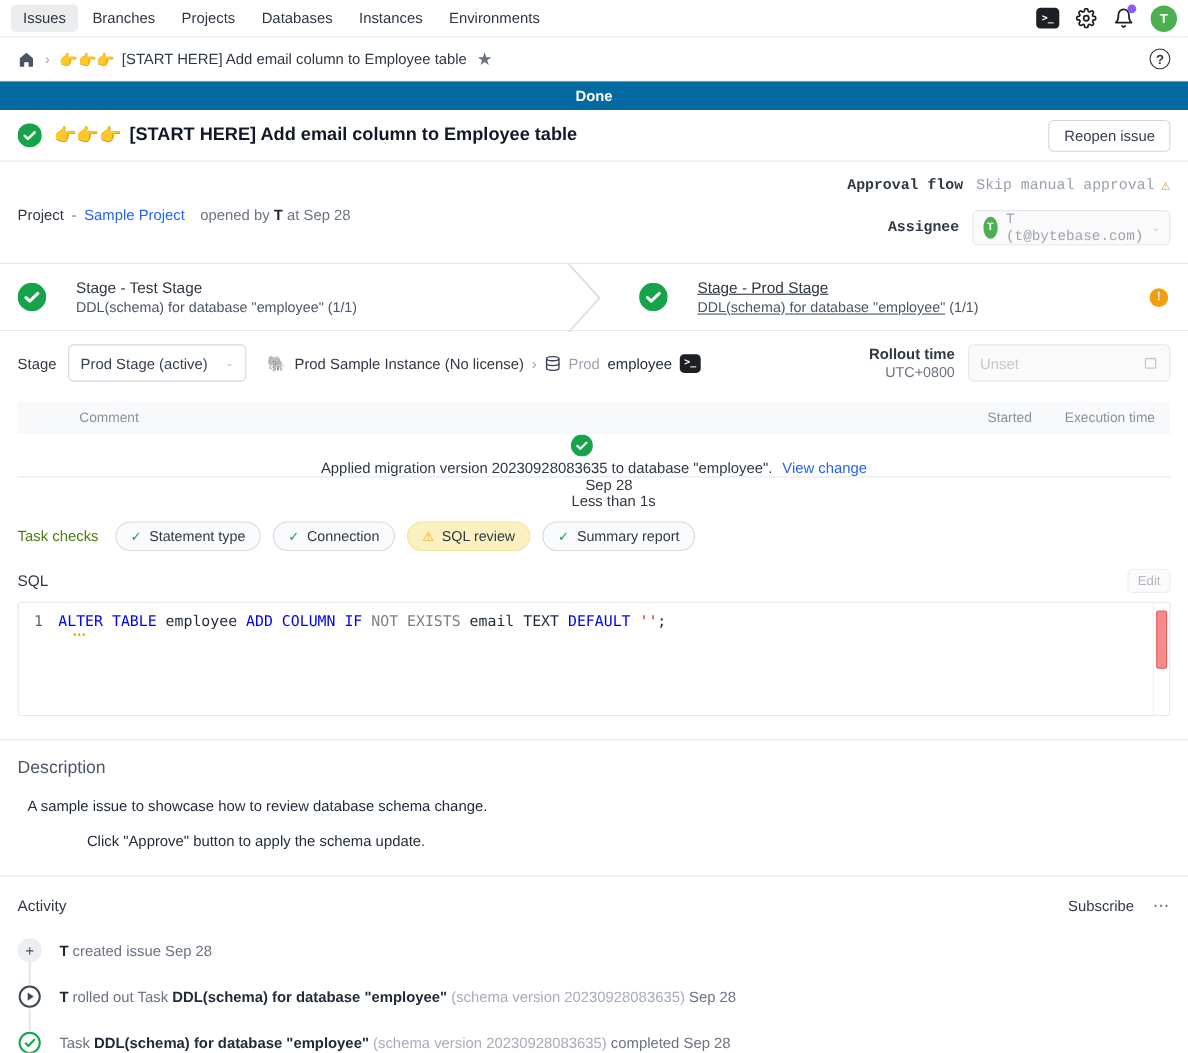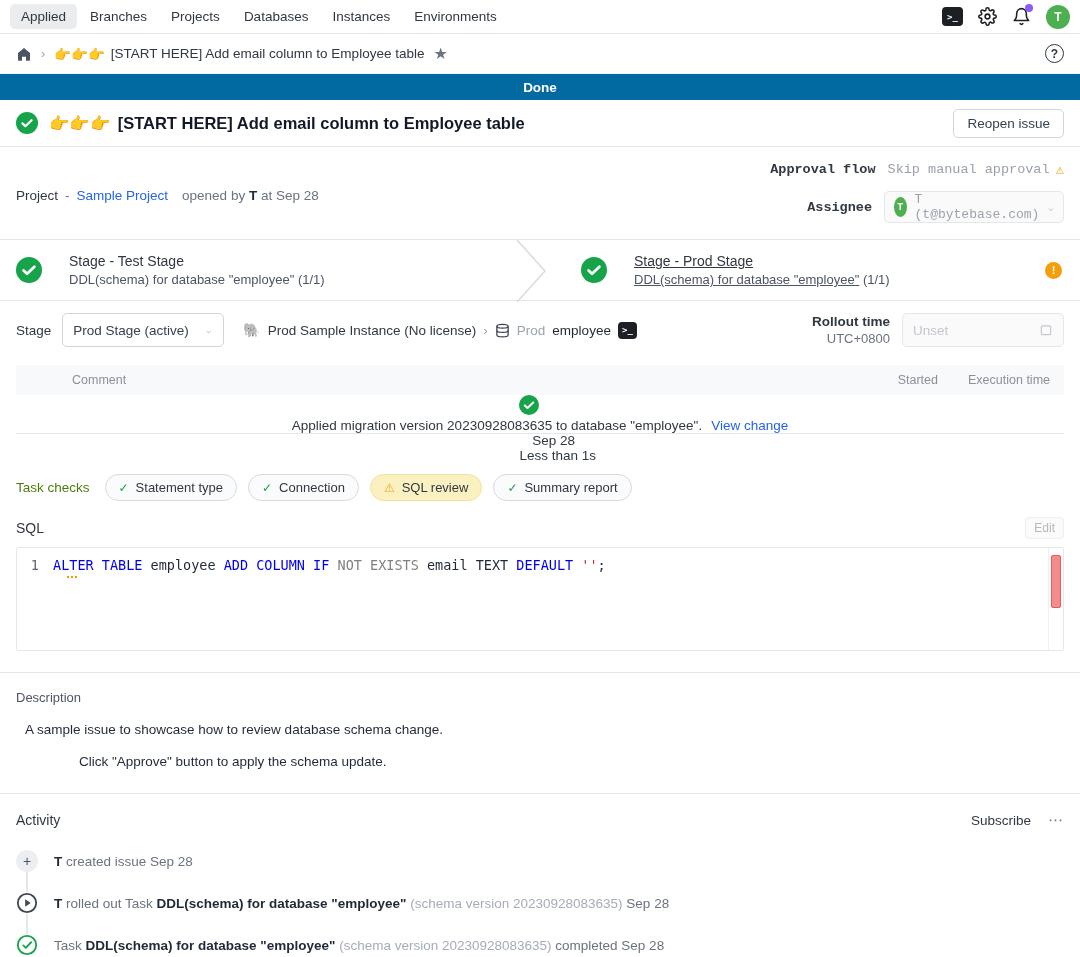--- a/index.html
+++ b/index.html
@@ -69,21 +69,21 @@
   .stage-select .grow { flex:1; }
   .db-crumb { display:flex; align-items:center; gap:7px; margin-left:8px; font-size:13.5px; }
   .pg { font-size:14px; }
   .crumb-sep { color:#9ca3af; }
   .env { color:#9ca3af; }
   .dbname { color:#1f2937; font-weight:500; }
   .rollout { margin-left:auto; display:flex; align-items:center; gap:12px; }
   .rollout-labs { text-align:right; }
   .rollout-l1 { font-size:13.5px; font-weight:600; color:#303842; }
   .rollout-l2 { font-size:13px; color:#6b7280; margin-top:2px; }
-  .unset { width:162px; height:34px; background:#fafafa; border:1px solid #e5e7eb; border-radius:5px;
+  .unset { width:184px; height:34px; background:#fafafa; border:1px solid #e5e7eb; border-radius:5px;
     display:flex; align-items:center; padding:0 10px; font-size:13.5px; color:#c3c7ce;justify-content:center; }
   .unset .grow { flex:1; }
 
   .ttable { margin:10px 16px 0; border-bottom:1px solid #e5e7eb; }
   .trow { display:flex; align-items:center; padding:0 14px; }
   .thead { background:#f8f9fa; height:30px; font-size:12.5px; color:#8b919b; }
   .tbody-row { height:38px; font-size:13.5px; color:#303842;flex-direction:column; }
   .c-icon { width:42px; }
   .c-comment { flex:1; display:flex; align-items:center; gap:9px; }
   .c-started { width:70px; text-align:right; }
@@ -113,21 +113,21 @@
   .code [data-c="mut"] { color:#808080; }
   .code [data-c="str"] { color:#c62828; }
   .squiggle { position:absolute; left:50px; top:28px; width:10px; border-bottom:2px dotted #e5a000; }
   .sbar { position:absolute; top:0; right:0; width:15px; height:100%; border-left:1px solid #eef0f2; }
   .smarker { position:absolute; top:7px; right:2px; width:10px; height:53px; background:#f58c8c;
     border:1.5px solid #ea5a5a; border-radius:2px; }
 
   .divider { border:none; border-top:1px solid #e5e7eb; margin-top:21px; }
 
   .desc { padding:17px 16px 24px; }
-  .desc-label { font-size:13px; color:#4b5563; }
+  .desc-label { font-size:16px; color:#4b5563; }
   .desc-l1 { font-size:13.5px; color:#1f2937; margin-top:17px; padding-left:9px; }
   .desc-l2 { font-size:13.5px; color:#1f2937; margin-top:17px; padding-left:63px; }
 
   .activity { padding:17px 16px 0; }
   .act-head { display:flex; align-items:center; }
   .act-label { font-size:14px; color:#303842; }
   .act-right { margin-left:auto; display:flex; align-items:center; gap:17px; }
   .subscribe { font-size:13.5px; color:#303842; cursor:pointer; }
   .more { color:#6b7280; font-size:15px; letter-spacing:1px; cursor:pointer; }
   .timeline { position:relative; margin-top:21px; }
@@ -138,21 +138,21 @@
   .act-ic.plus { background:#eceef1; color:#4b5563; font-size:14px; }
   .act-text { font-size:13.5px; white-space:pre; }
   .act-text [data-s="b"] { font-weight:bold; color:#1f2937; }
   .act-text [data-s="n"] { color:#6b7280; }
   .act-text [data-s="m"] { color:#a6adb8; }
 </style>
 </head>
 <body>
 
 <header class="navbar">
-  <div class="nav-item active">Applied</div>
+  <div class="nav-item active">Issues</div>
   <div class="nav-item">Branches</div>
   <div class="nav-item">Projects</div>
   <div class="nav-item">Databases</div>
   <div class="nav-item">Instances</div>
   <div class="nav-item">Environments</div>
   <div class="nav-right">
     <div class="term-box">&gt;_</div>
     <div class="icon-btn">
       <svg width="19" height="19" viewBox="0 0 24 24" fill="none" stroke="#1c1f24" stroke-width="2" stroke-linejoin="round">
           <circle cx="12" cy="12" r="3"></circle>

